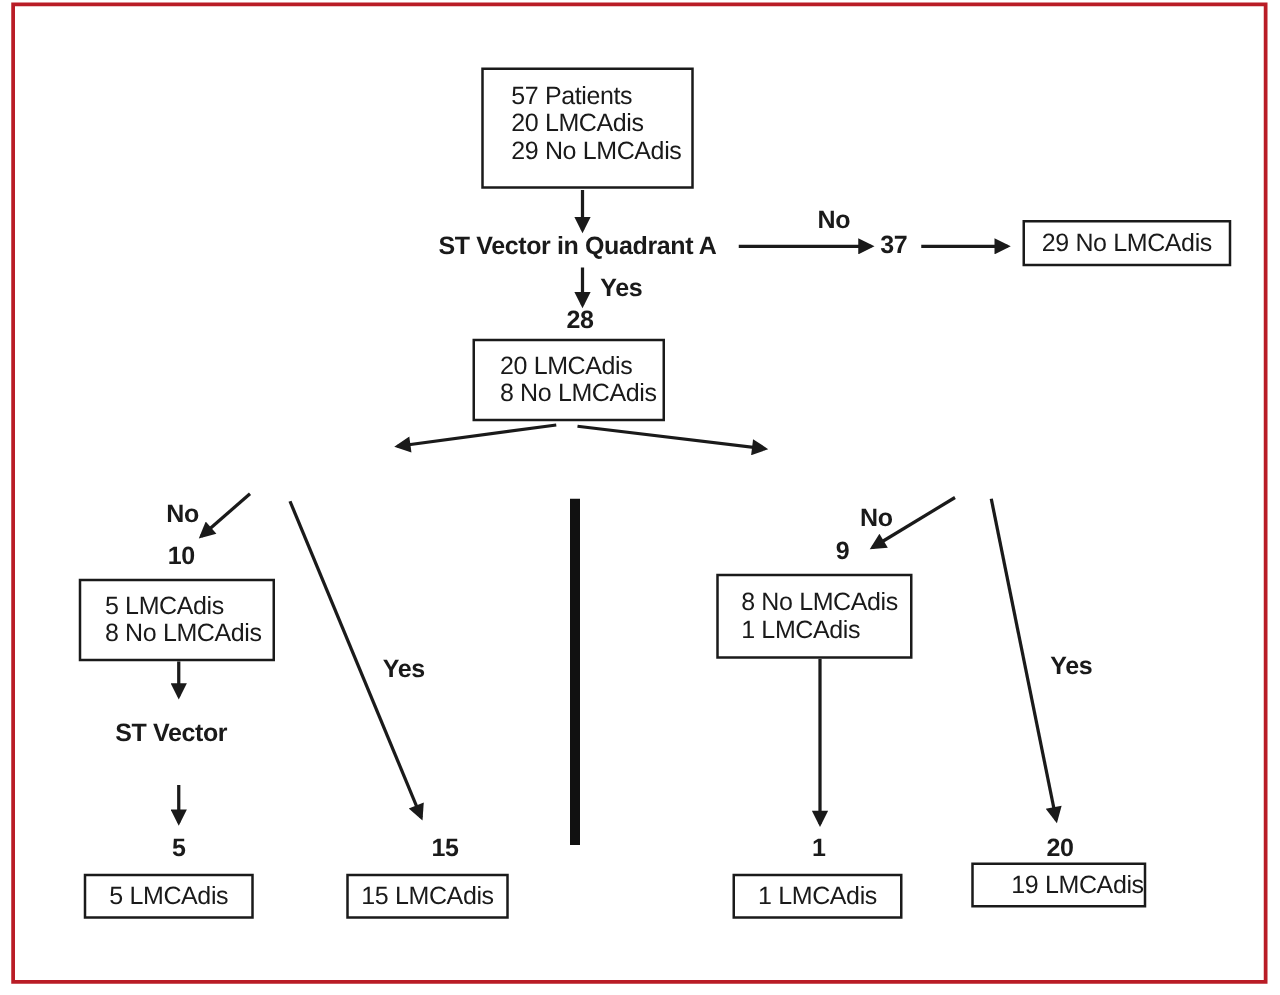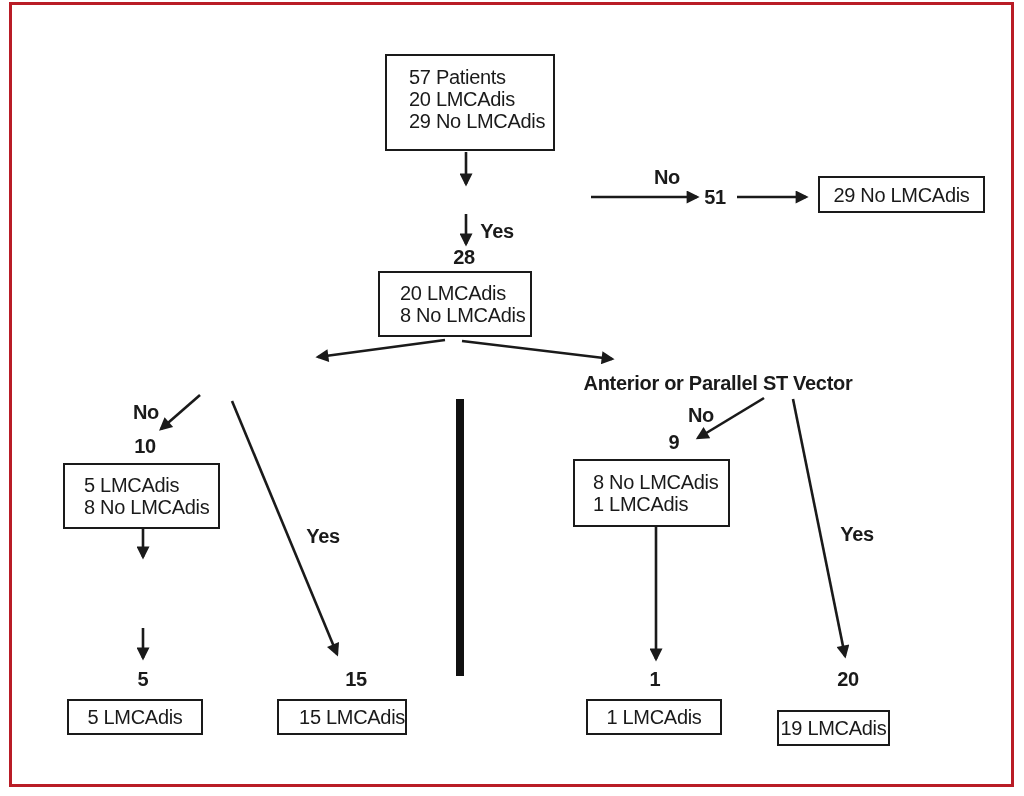--- a/index.html
+++ b/index.html
@@ -88,23 +88,24 @@
   </svg>
 
   <div class="divider" style="left:456px;top:399px;width:8px;height:277px;"></div>
 
   <div class="node" style="left:385px;top:54px;width:170px;height:97px;padding:10px 0 0 22px;">
     <div>57 Patients</div>
     <div>20 LMCAdis</div>
     <div>29 No LMCAdis</div>
   </div>
 
+  <div class="lbl" style="left:462px;top:198px;">ST Vector in Quadrant A</div>
 
   <div class="lbl" style="left:667px;top:177px;">No</div>
-  <div class="lbl" style="left:715px;top:197px;">51</div>
+  <div class="lbl" style="left:715px;top:197px;">37</div>
   <div class="node center" style="left:818px;top:176px;width:167px;height:37px;">
     <span>29 No LMCAdis</span>
   </div>
 
   <div class="lbl" style="left:497px;top:231px;">Yes</div>
   <div class="lbl" style="left:464px;top:257px;">28</div>
 
   <div class="node" style="left:378px;top:271px;width:154px;height:66px;padding:9px 0 0 20px;">
     <div>20 LMCAdis</div>
     <div>8 No LMCAdis</div>
@@ -112,47 +113,47 @@
 
   <div class="lbl" style="left:146px;top:412px;">No</div>
   <div class="lbl" style="left:145px;top:446px;">10</div>
 
   <div class="node" style="left:63px;top:463px;width:157px;height:66px;padding:9px 0 0 19px;">
     <div>5 LMCAdis</div>
     <div>8 No LMCAdis</div>
   </div>
 
   <div class="lbl" style="left:137px;top:587px;">
+    <div>ST Vector</div>
   </div>
 
   <div class="lbl" style="left:143px;top:679px;">5</div>
   <div class="node center" style="left:67px;top:699px;width:136px;height:36px;">
     <span>5 LMCAdis</span>
   </div>
 
   <div class="lbl" style="left:323px;top:536px;">Yes</div>
   <div class="lbl" style="left:356px;top:679px;">15</div>
-  <div class="node center" style="left:277px;top:699px;width:130px;height:36px;justify-content:flex-end;">
+  <div class="node center" style="left:277px;top:699px;width:130px;height:36px;">
     <span>15 LMCAdis</span>
   </div>
 
-  <div class="lbl" style="left:718px;top:383px;">Anterior or Parallel ST Vector</div>
   <div class="lbl" style="left:701px;top:415px;">No</div>
   <div class="lbl" style="left:674px;top:442px;">9</div>
 
   <div class="node" style="left:573px;top:459px;width:157px;height:68px;padding:10px 0 0 18px;">
     <div>8 No LMCAdis</div>
     <div>1 LMCAdis</div>
   </div>
 
 
   <div class="lbl" style="left:655px;top:679px;">1</div>
   <div class="node center" style="left:586px;top:699px;width:136px;height:36px;">
     <span>1 LMCAdis</span>
   </div>
 
   <div class="lbl" style="left:857px;top:534px;">Yes</div>
   <div class="lbl" style="left:848px;top:679px;">20</div>
-  <div class="node center" style="left:777px;top:710px;width:113px;height:36px;">
+  <div class="node center" style="left:777px;top:690px;width:140px;height:36px;justify-content:flex-end;">
     <span>19 LMCAdis</span>
   </div>
 
 </div>
 
 </body></html>

